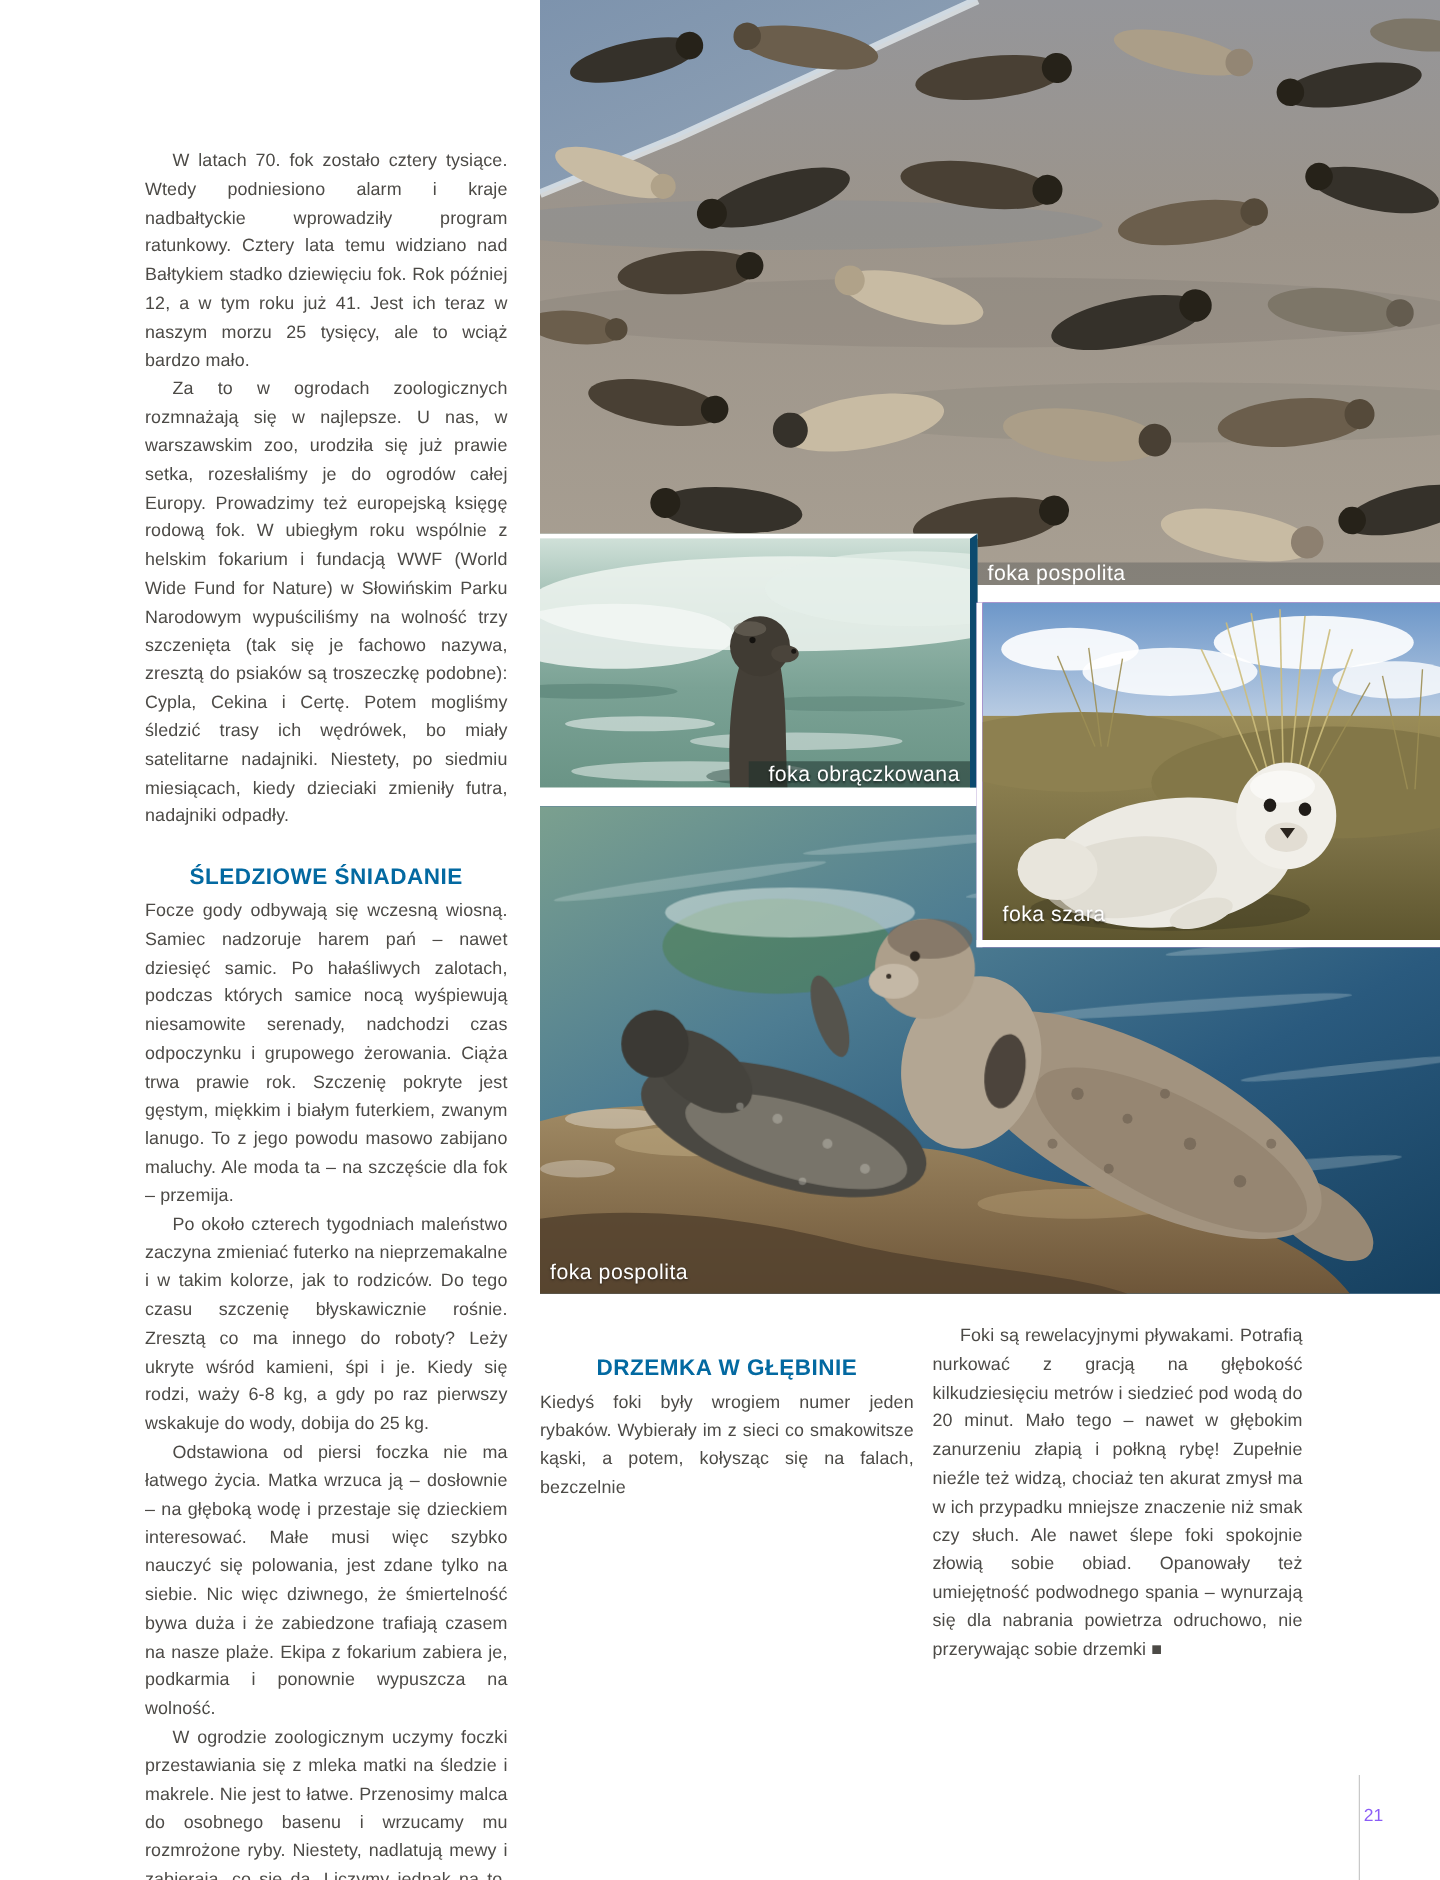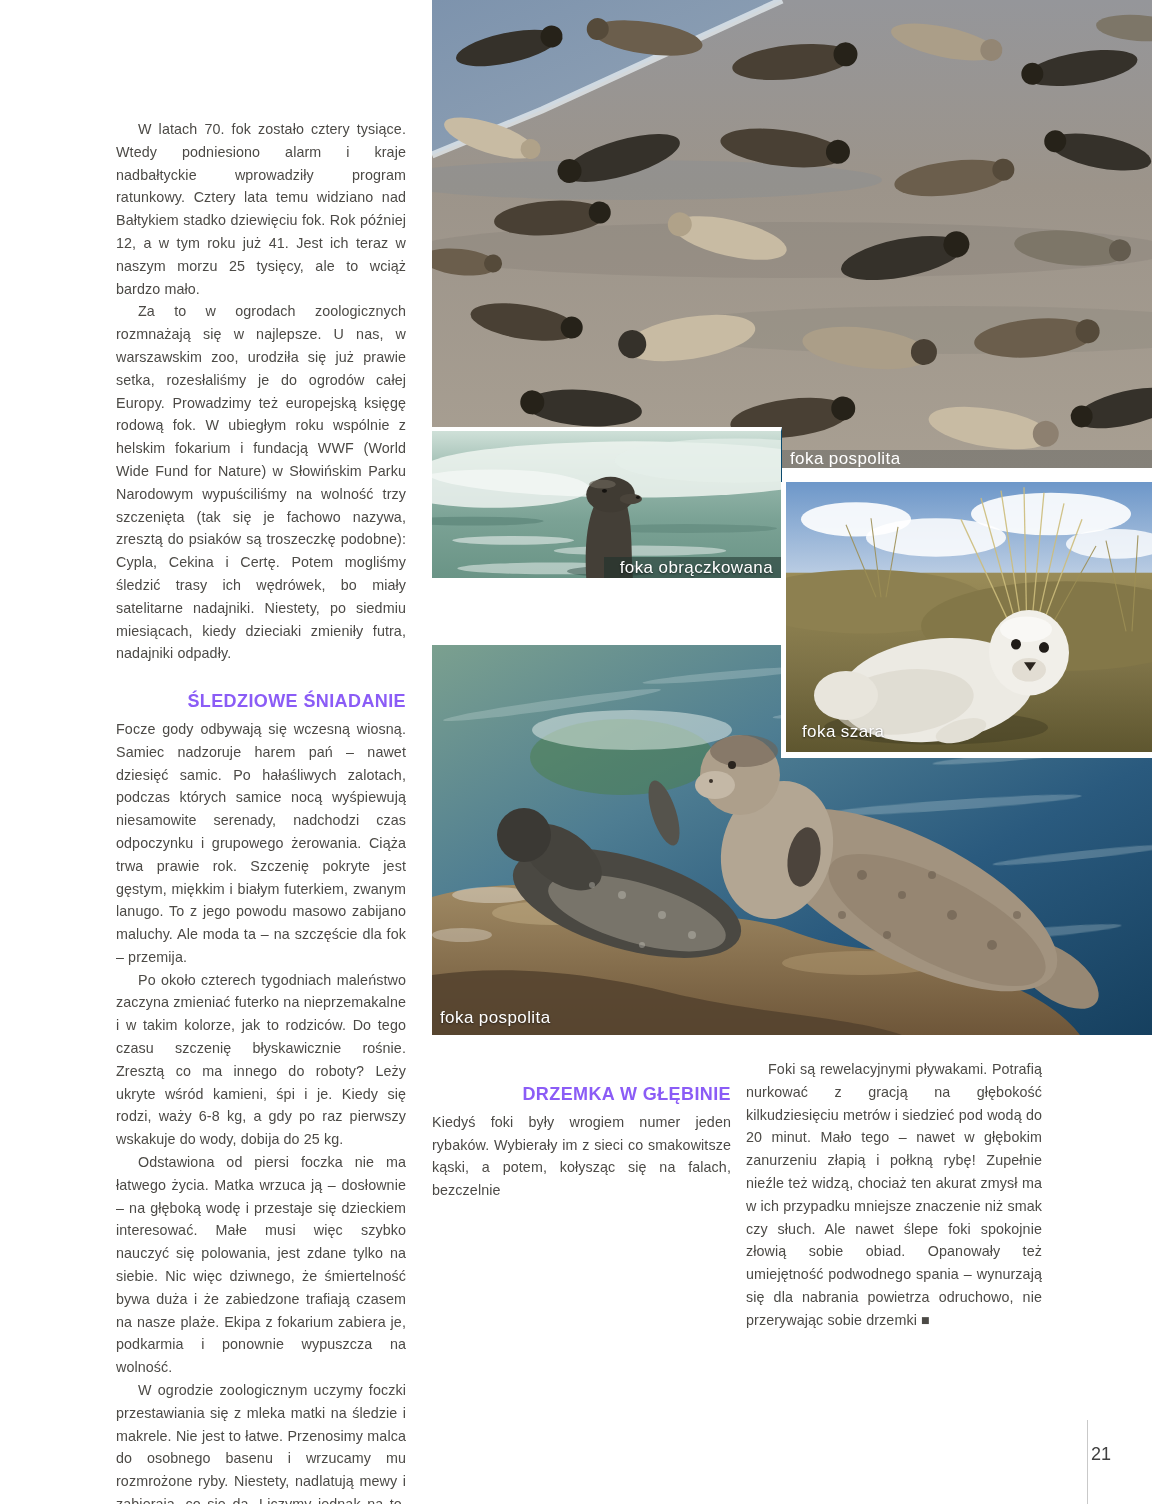--- a/index.html
+++ b/index.html
@@ -2,44 +2,44 @@
 <html><head>
 <meta charset="utf-8">
 <style>
   html,body{margin:0;padding:0;background:#ffffff;}
   .page{position:relative;width:1152px;height:1504px;background:#ffffff;overflow:hidden;
         font-family:"Liberation Sans",sans-serif;}
   .col{position:absolute;text-align:justify;color:#4c4a46;font-size:14.3px;line-height:22.8px;
        letter-spacing:0.1px;}
   .col p{margin:0;text-indent:22px;}
   .col p.flush{text-indent:0;}
-  .sect{margin:25px 0 5px 0;font-size:18px;font-weight:bold;color:#8b5cf6;letter-spacing:0.4px;
-        text-align:right;text-indent:0;}
+  .sect{margin:25px 0 5px 0;font-size:18px;font-weight:bold;color:#0369a1;letter-spacing:0.4px;
+        text-align:center;text-indent:0;}
   .sect.mid{}
   .photo{position:absolute;overflow:hidden;background:#9a9287;}
   .photo svg{display:block;width:100%;height:100%;}
   #photo-beach{left:432px;top:0;width:720px;height:468px;z-index:1;}
-  #photo-water{left:432px;top:427px;width:350px;height:151px;border-top:4px solid #fff;
-               border-right:1px solid #0c4a6e;box-sizing:border-box;z-index:3;background:#84a89a;}
+  #photo-water{left:432px;top:427px;width:350px;height:203px;border-top:4px solid #fff;
+               border-right:6px solid #0c4a6e;box-sizing:border-box;z-index:3;background:#84a89a;}
   #photo-pup{left:781px;top:482px;width:371px;height:276px;border-left:5px solid #fff;
              border-bottom:6px solid #fff;box-sizing:border-box;z-index:3;background:#4c1d95;}
   #photo-shore{left:432px;top:645px;width:720px;height:390px;z-index:1;background:#2f5d7c;}
   .caption{position:absolute;color:#ffffff;font-weight:normal;font-size:17px;letter-spacing:0.4px;
            text-shadow:0 1px 2px rgba(0,0,0,0.55);white-space:nowrap;}
   #cap-beach{left:349px;right:0;bottom:0;height:18px;line-height:18px;padding-left:9px;
              background:rgba(104,104,101,0.55);text-shadow:none;}
   #cap-water{right:0;bottom:0;height:21px;line-height:21px;padding:0 8px 0 16px;
              background:rgba(30,50,44,0.55);}
   #cap-pup{left:16px;bottom:10px;}
   #cap-shore{left:8px;bottom:7px;}
   .credits{position:absolute;top:1408px;left:742px;width:300px;text-align:right;font-size:11.5px;
            line-height:17.5px;color:#6d6d6d;letter-spacing:0.3px;}
   .credits b{color:#1d1d1d;}
   #pn-rule{position:absolute;left:1087px;top:1420px;width:1px;height:84px;background:#c9c9c9;}
-  #pn{position:absolute;left:1091px;top:1444px;font-size:18px;color:#404040;}
+  #pn{position:absolute;left:1091px;top:1444px;font-size:14px;color:#8b5cf6;}
 </style>
 </head>
 <body>
 
 <div class="page">
 
   <div class="photo" id="photo-beach">
     <svg viewBox="0 0 720 468" preserveAspectRatio="none">
       <defs>
         <linearGradient id="sandG" x1="0" y1="0" x2="0" y2="1">

